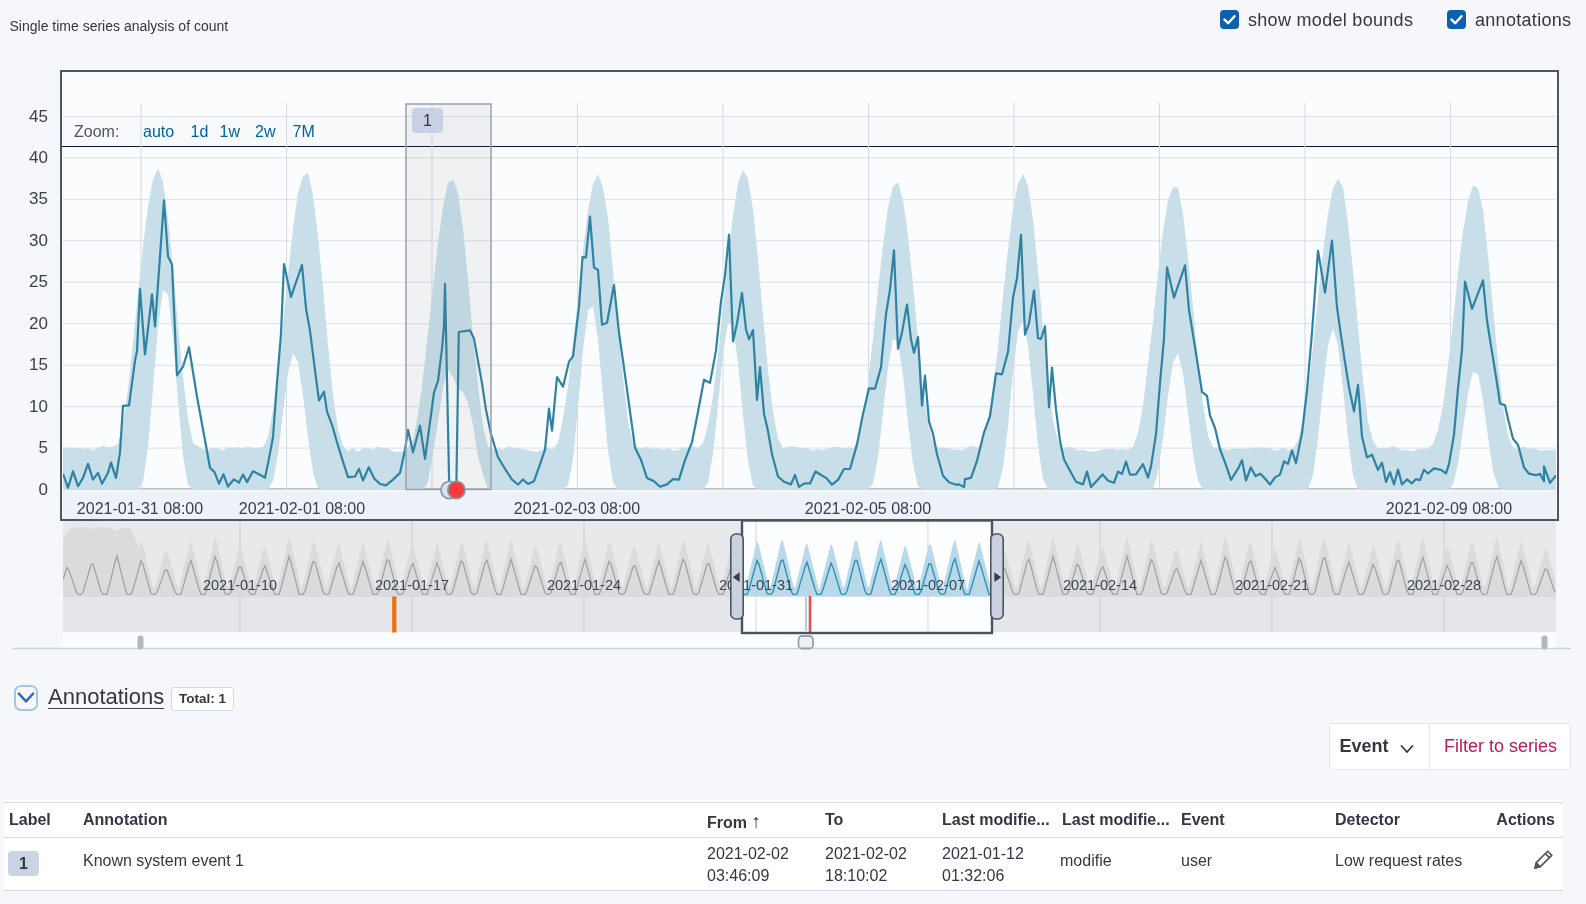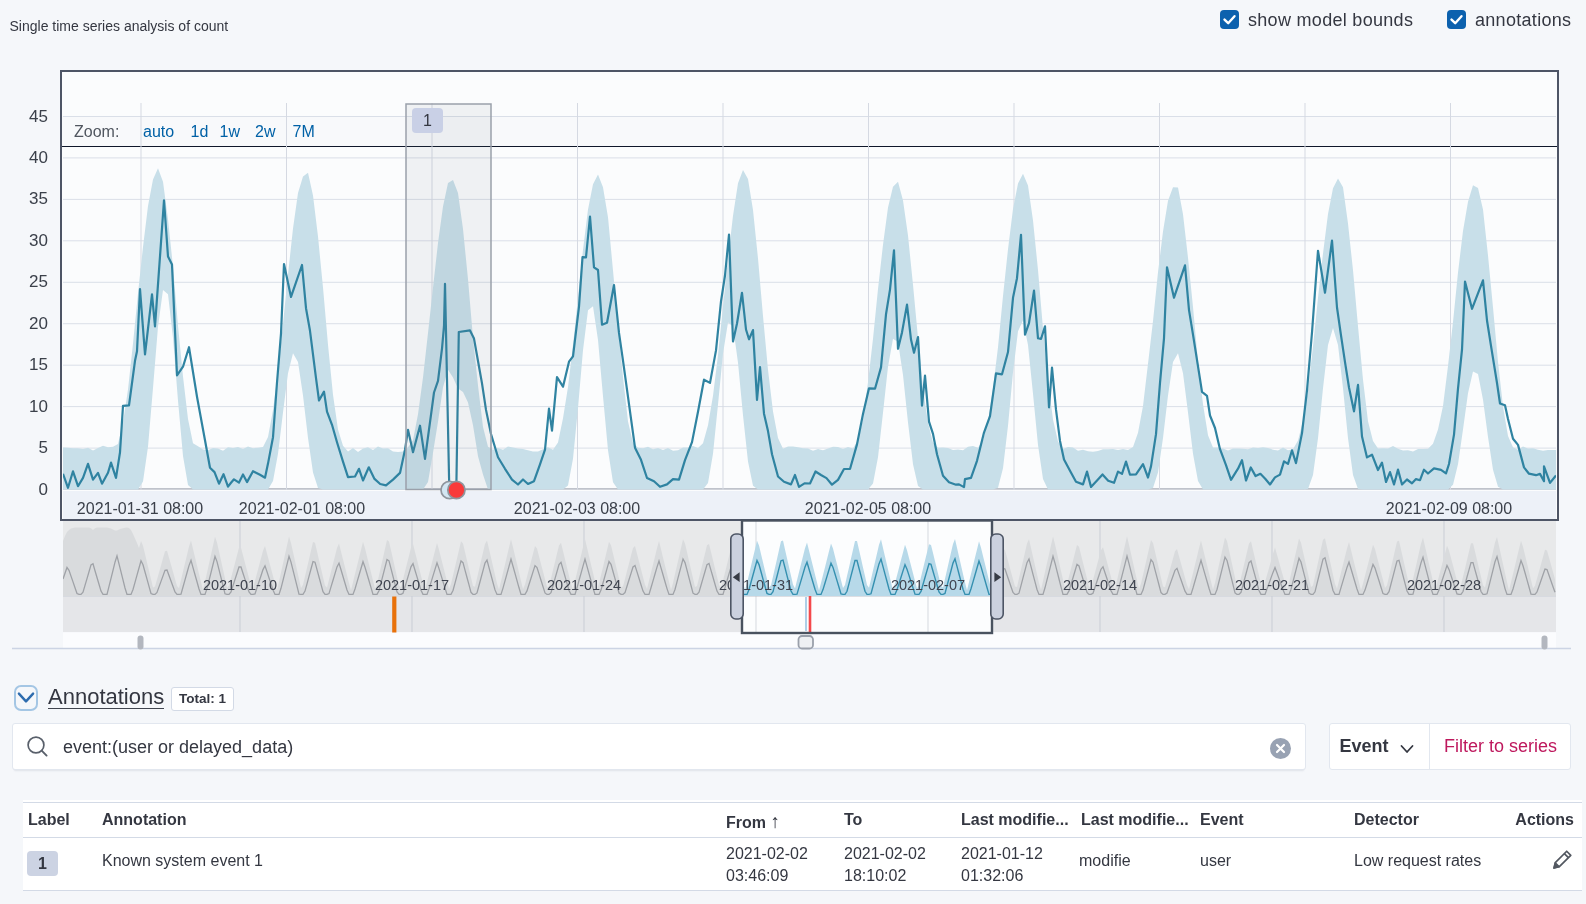--- a/index.html
+++ b/index.html
@@ -23,21 +23,21 @@
 .totbadge { left:171px; top:687px; width:63px; height:24px; background:#fff; border:1px solid #d3dae6; border-radius:3px; font-size:13.5px; font-weight:600; line-height:22px; text-align:center; color:#343741; }
 
 .search { left:12px; top:723px; width:1294px; height:47px; background:#fff; border:1px solid #e2e7ef; border-radius:3px; box-shadow:0 1px 1px -1px rgba(152,162,179,.2), 0 3px 2px -2px rgba(152,162,179,.2); }
 .search .txt { position:absolute; left:50px; top:12.5px; font-size:18px; color:#343741; }
 .clearbtn { position:absolute; right:14px; top:13.5px; width:21px; height:21px; border-radius:50%; background:#98a2b3; }
 .fgroup { left:1329px; top:723px; width:242px; height:47px; background:#fff; border:1px solid #e2e7ef; border-radius:3px; }
 .fgroup .ev { position:absolute; left:9.5px; top:12px; font-size:18px; font-weight:700; color:#343741; }
 .fgroup .sep { position:absolute; left:99px; top:0; width:1px; height:45px; background:#e2e7ef; }
 .fgroup .fts { position:absolute; left:99px; top:12px; font-size:18px; color:#be185d; width:143px; text-align:center; }
 
-.table { left:23px; top:800px; width:1559px; height:91px; background:#fff; }
+.table { left:4px; top:800px; width:1559px; height:91px; background:#fff; }
 .table .toprule { position:absolute; left:0; top:2px; width:100%; height:1px; background:#d3dae6; }
 .table .hdrrule { position:absolute; left:0; top:37px; width:100%; height:1px; background:#d3dae6; }
 .table .botrule { position:absolute; left:0; top:90px; width:100%; height:1px; background:#d3dae6; }
 .th { position:absolute; top:11px; font-size:16px; font-weight:700; color:#343741; white-space:nowrap; }
 .td { position:absolute; top:52px; font-size:16px; color:#343741; white-space:nowrap; }
 .td2 { position:absolute; top:43px; font-size:16px; color:#343741; line-height:22px; white-space:nowrap; }
 .badge1 { position:absolute; left:4px; top:51px; width:31px; height:25px; background:#ccd3e3; border-radius:4px; text-align:center; line-height:25px; font-size:16px; font-weight:600; color:#343741; }
 svg { position:absolute; left:0; top:0; }
 </style>
 </head>
@@ -200,32 +200,20 @@
   </svg>
 
   <div class="annbtn abs">
       <svg width="20" height="22" viewBox="0 0 20 22">
         <path d="M2.9 6.6 L10 14.4 L17.1 6.6" stroke="#2e6cae" stroke-width="2.4" fill="none" stroke-linecap="round" stroke-linejoin="round"></path>
       </svg>
     </div>
   <div class="annh abs">Annotations</div>
   <div class="totbadge abs">Total:&nbsp;1</div>
 
-  <div class="search abs">
-    <svg width="24" height="24" viewBox="0 0 24 24" style="left:13px;top:11px;">
-        <circle cx="10" cy="10" r="7.9" stroke="#59606b" stroke-width="1.7" fill="none"></circle>
-        <path d="M15.7 15.7 L20.6 20.6" stroke="#59606b" stroke-width="1.9" stroke-linecap="round"></path>
-      </svg>
-    <div class="txt">event:(user or delayed_data)</div>
-    <div class="clearbtn">
-        <svg width="21" height="21" viewBox="0 0 21 21">
-          <path d="M7 7 L14 14 M14 7 L7 14" stroke="#fff" stroke-width="2.2" stroke-linecap="round"></path>
-        </svg>
-      </div>
-  </div>
   <div class="fgroup abs">
     <div class="ev">Event</div>
     <svg width="18" height="18" viewBox="0 0 18 18" style="left:68px;top:16px;">
         <path d="M3.5 6 L9 12 L14.5 6" stroke="#343741" stroke-width="1.8" fill="none" stroke-linecap="round" stroke-linejoin="round"></path>
       </svg>
     <div class="sep"></div>
     <div class="fts">Filter to series</div>
   </div>
 
   <div class="table abs">

